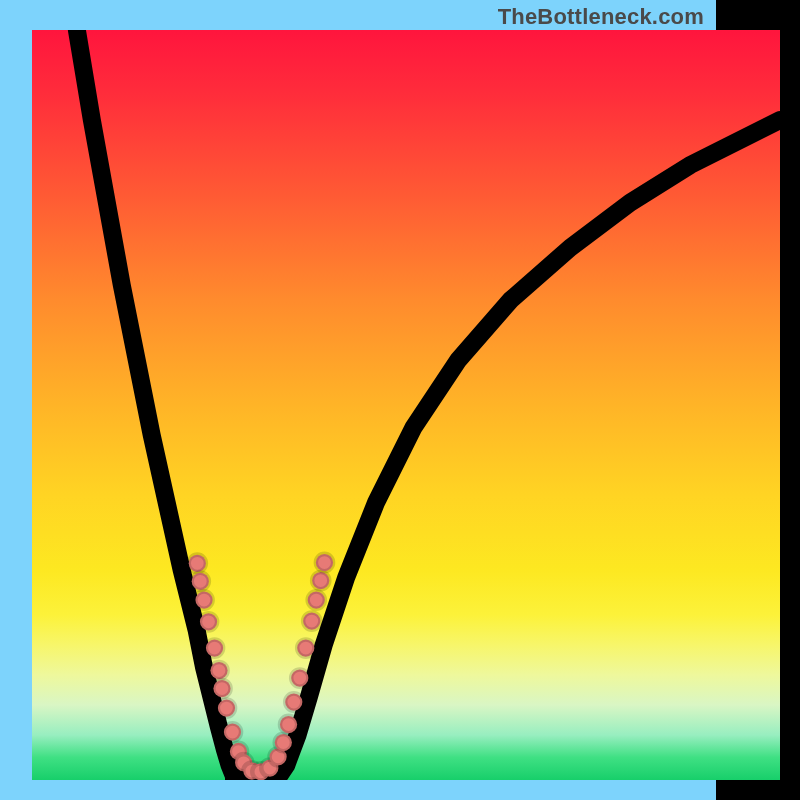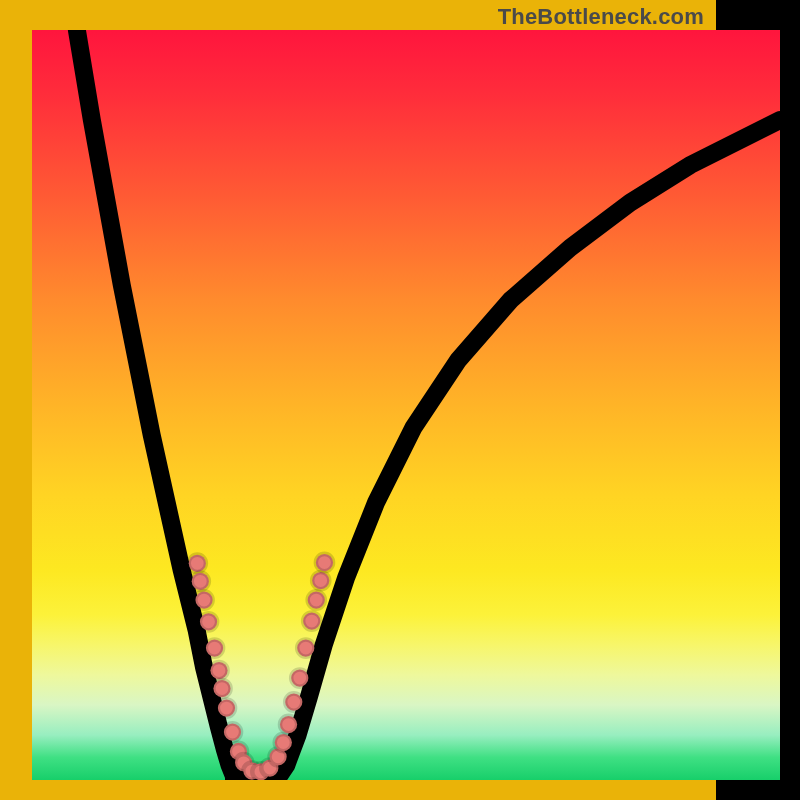--- a/index.html
+++ b/index.html
@@ -8,21 +8,21 @@
     width: 800px;
     height: 800px;
     background: #000;
     font-family: Arial, Helvetica, sans-serif;
     overflow: hidden;
   }
   .frame {
     position: relative;
     width: 716px;
     height: 800px;
-    background: #eab308;
+    background: #7dd3fc;
   }
   .watermark {
     position: absolute;
     top: 4px;
     right: 12px;
     color: #4a4a4a;
     font-size: 22px;
     font-weight: bold;
     letter-spacing: 0.2px;
     z-index: 10;

